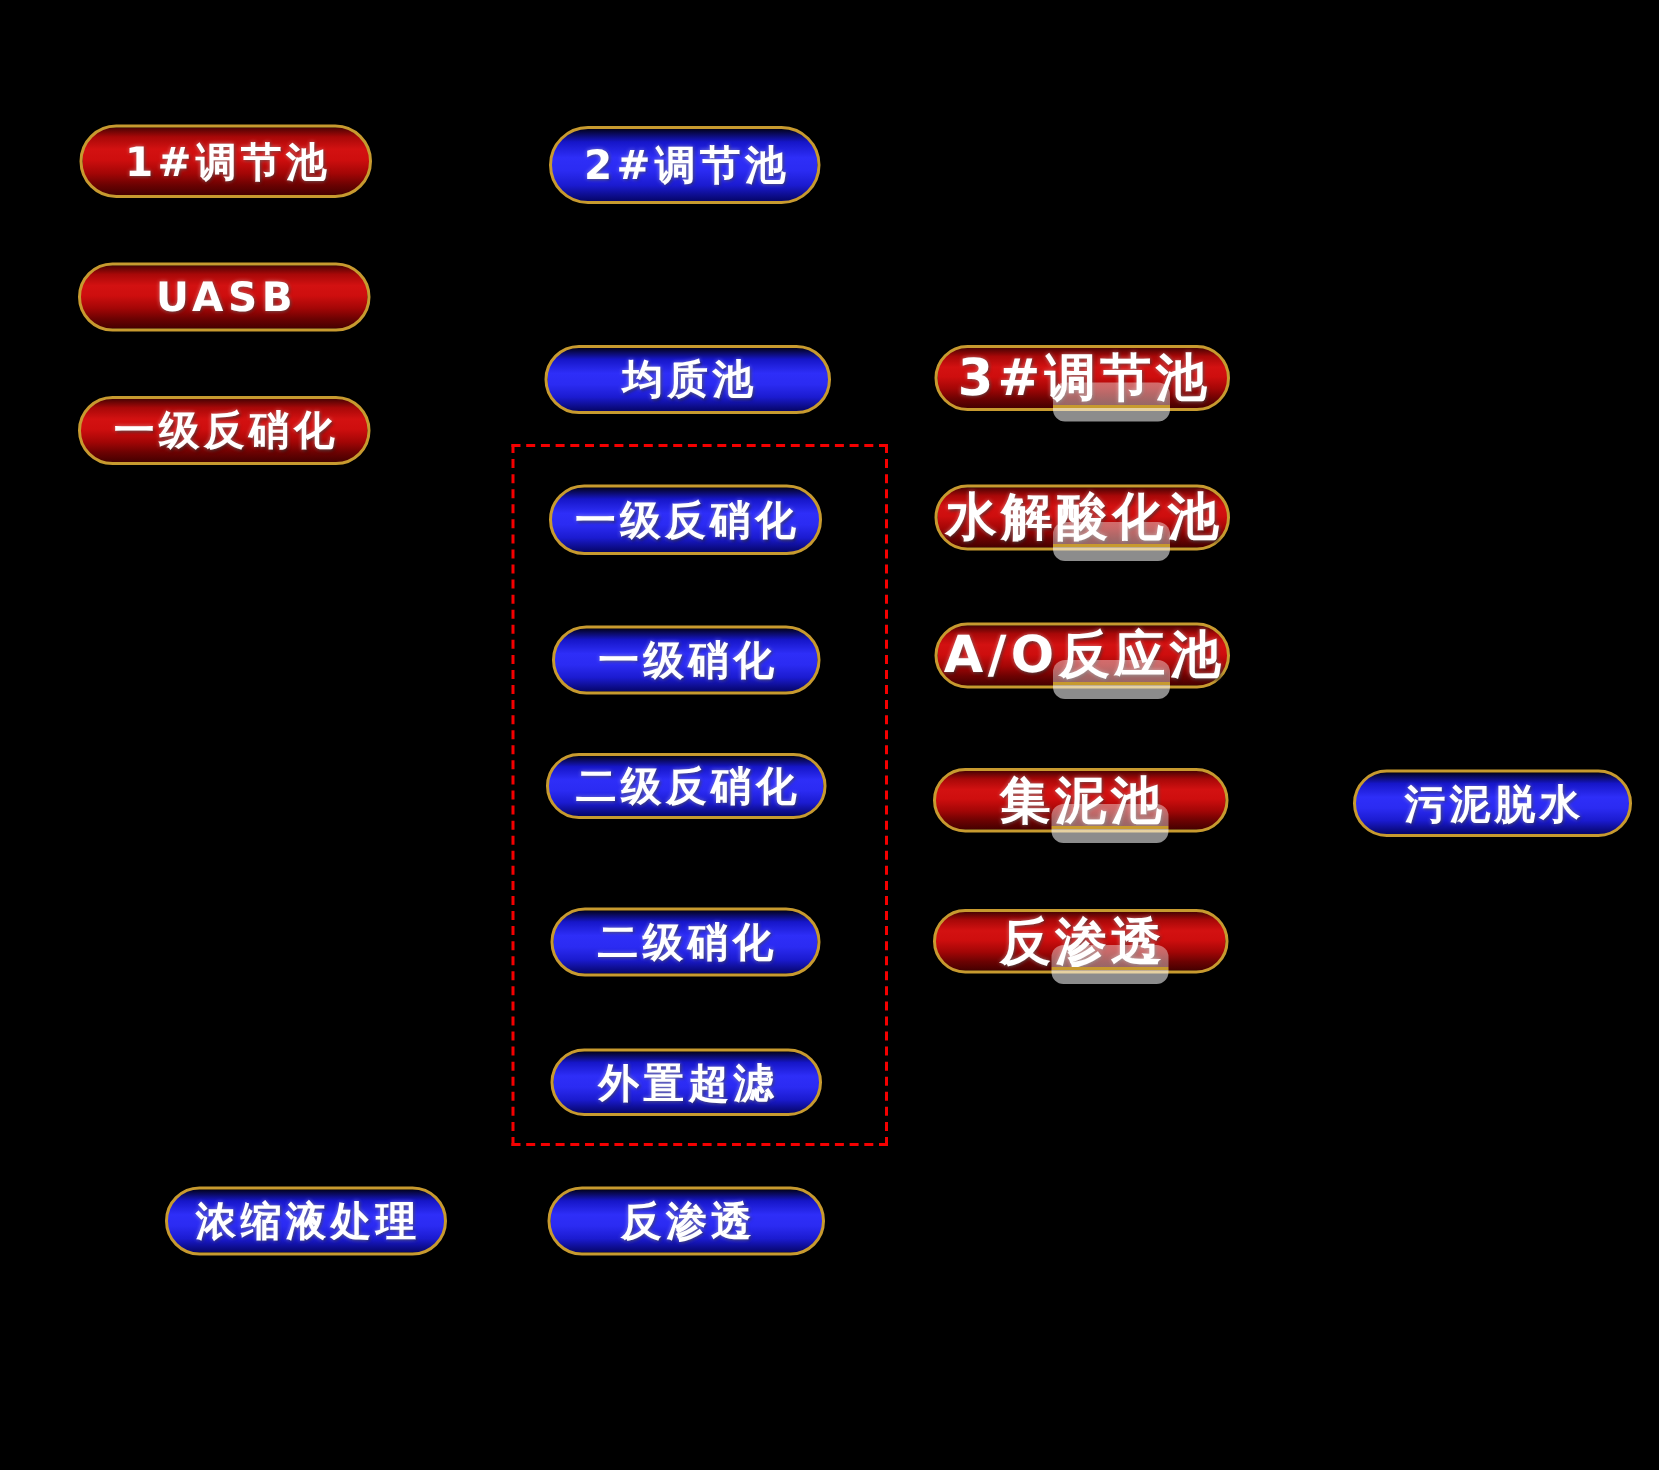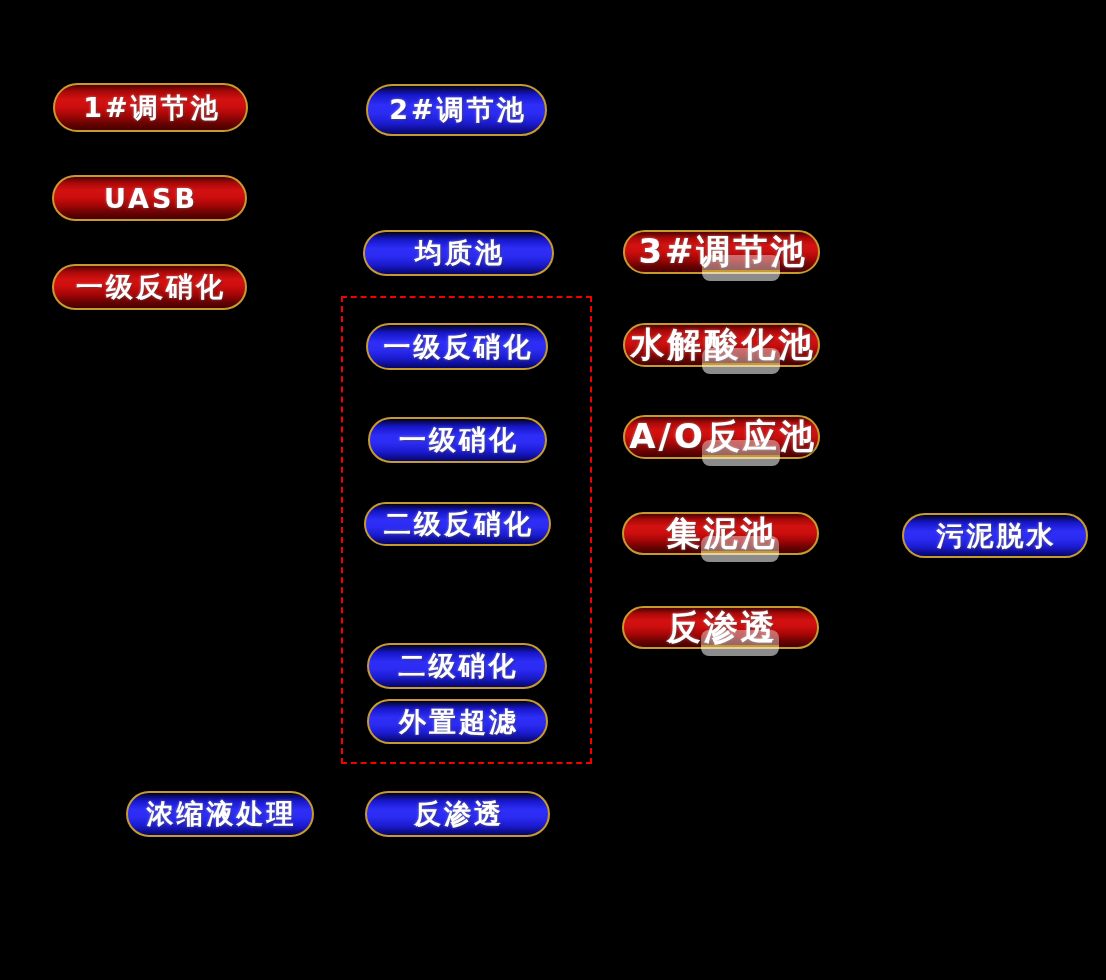--- a/index.html
+++ b/index.html
@@ -91,30 +91,30 @@
     </div>
     <div class="pill blue" style="left: 366px; top: 323px; width: 182px; height: 47px;">
       <span class="pill-label">一级反硝化</span>
     </div>
     <div class="pill blue" style="left: 368px; top: 417px; width: 179px; height: 46px; align-items: center;">
       <span class="pill-label">一级硝化</span>
     </div>
     <div class="pill blue" style="left: 364px; top: 502px; width: 187px; height: 44px;">
       <span class="pill-label">二级反硝化</span>
     </div>
-    <div class="pill blue" style="left: 367px; top: 605px; width: 180px; height: 46px; margin-top: 38px;">
+    <div class="pill blue" style="left: 367px; top: 605px; width: 180px; height: 46px;">
       <span class="pill-label">二级硝化</span>
     </div>
     <div class="pill blue" style="left: 367px; top: 699px; width: 181px; height: 45px;">
       <span class="pill-label">外置超滤</span>
     </div>
     <div class="pill blue" style="left: 365px; top: 791px; width: 185px; height: 46px;">
       <span class="pill-label">反渗透</span>
     </div>
-    <div class="pill blue" style="left: 126px; top: 791px; width: 188px; height: 46px;">
+    <div class="pill blue" style="left: 110px; top: 791px; width: 188px; height: 46px;">
       <span class="pill-label">浓缩液处理</span>
     </div>
     <div class="pill red has-tab" style="left: 623px; top: 230px; width: 197px; height: 44px;">
       <span class="pill-label">3#调节池</span>
     </div>
     <div class="pill red has-tab" style="left: 623px; top: 415px; width: 197px; height: 44px;">
       <span class="pill-label">A/O反应池</span>
     </div>
     <div class="pill red has-tab" style="left: 623px; top: 323px; width: 197px; height: 44px;">
       <span class="pill-label">水解酸化池</span>

